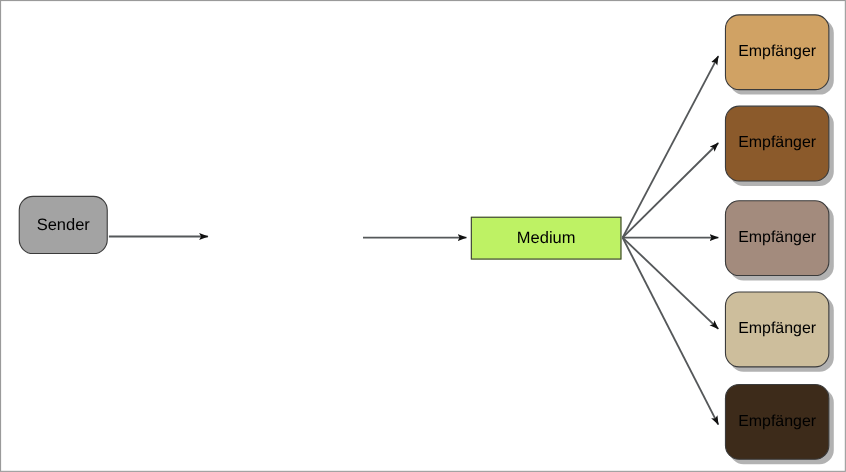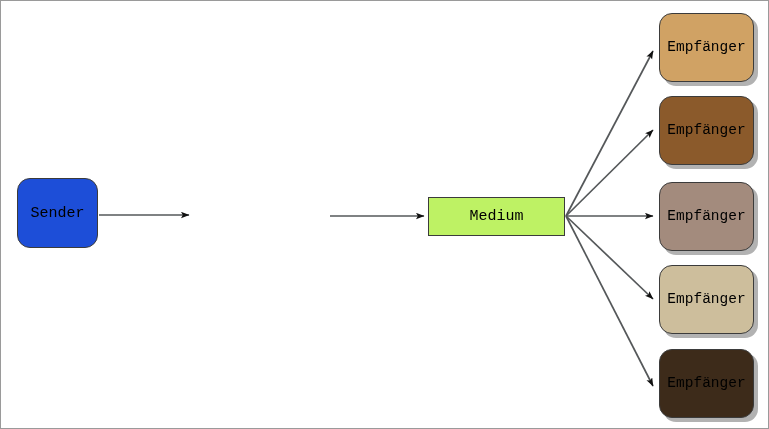--- a/index.html
+++ b/index.html
@@ -29,21 +29,20 @@
     position: absolute;
     display: flex;
     align-items: center;
     justify-content: center;
     box-sizing: border-box;
     color: #000000;
     font-size: 15px;
     line-height: 1;
     white-space: nowrap;
     z-index: 2;
-    font-family: Liberation Mono, monospace;
   }
   .node-sender {
     left: 16px;
     top: 177px;
     width: 81px;
     height: 70px;
     background: #FFE600;
     border: 1.5px solid #3b3b3b;
     border-radius: 13px;
   }
@@ -91,21 +90,21 @@
         <line x1="98" y1="214" x2="188" y2="214" marker-end="url(#ah)"></line>
         <line x1="329" y1="215" x2="423" y2="215" marker-end="url(#ah)"></line>
         <line x1="565" y1="215" x2="652" y2="50" marker-end="url(#ah)"></line>
         <line x1="565" y1="215" x2="652" y2="129" marker-end="url(#ah)"></line>
         <line x1="565" y1="215" x2="652" y2="215" marker-end="url(#ah)"></line>
         <line x1="565" y1="215" x2="652" y2="298" marker-end="url(#ah)"></line>
         <line x1="565" y1="215" x2="652" y2="385" marker-end="url(#ah)"></line>
       </g>
   </svg>
 
-  <div class="node node-sender" style="left: 16px; top: 177px; width: 81px; height: 70px; background: #1d4ed8;">
+  <div class="node node-sender" style="left: 16px; top: 177px; width: 81px; height: 53px; background: #a3a3a3;">
     <span>Sender</span>
   </div>
 
 
   <div class="node node-medium" style="left: 427px; top: 196px; width: 137px; height: 39px; background: #bef264;">
     <span>Medium</span>
   </div>
 
   <div class="node node-recv" id="recv0" style="left: 658px; top: 12px; width: 95px; height: 69px; background: rgb(208, 162, 100); color: rgb(0, 0, 0);">
     <span>Empfänger</span>

